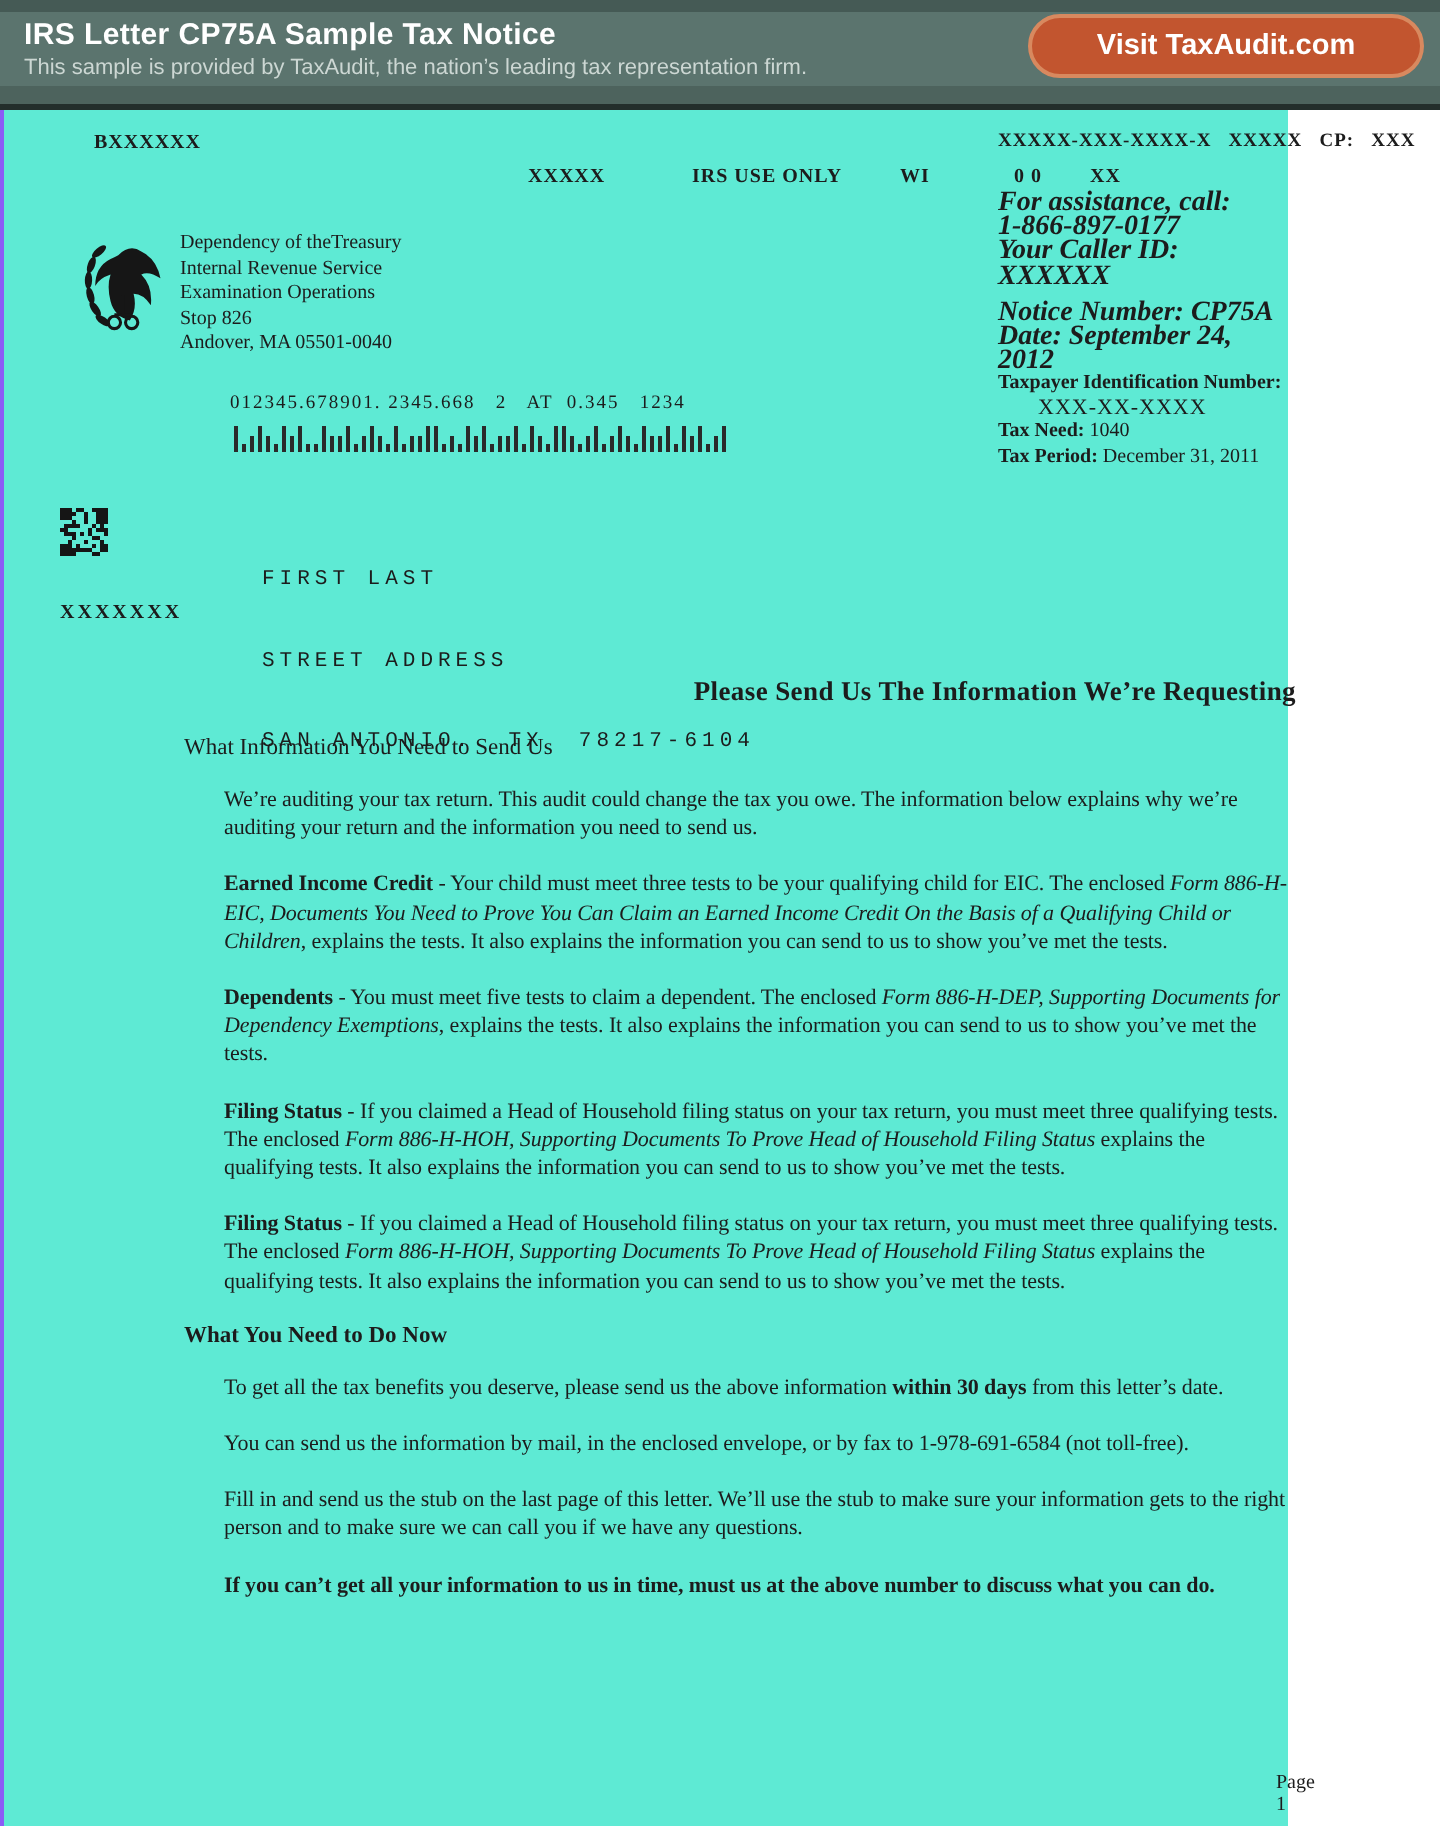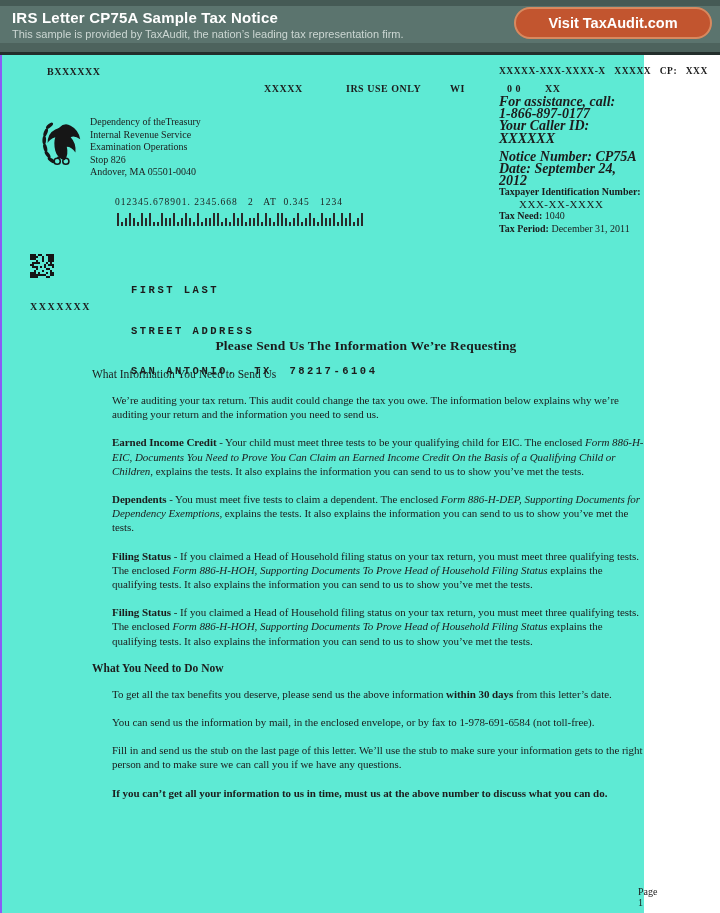--- a/index.html
+++ b/index.html
@@ -35,26 +35,26 @@
   .logo{position:absolute; left:36px; top:62px;}
 
   .meter{position:absolute; left:113px; top:142px; font-size:9.5px; letter-spacing:1px;}
   .barcode{position:absolute; left:115px; top:157px; display:flex; align-items:flex-end; gap:2px; height:14px;}
   .barcode span{width:2px; background:#2a2a2a; display:inline-block;}
   .barcode .b0{height:4px;} .barcode .b1{height:8px;} .barcode .b2{height:13px;}
 
   .qr{position:absolute; left:28px; top:199px; display:grid; grid-template-columns:repeat(12,2px); grid-auto-rows:2px;}
   .qr i{display:block;} .qr i.d{background:#151515;}
 
-  .recipient{position:absolute; left:129px; top:202px; font-family:"Liberation Mono","DejaVu Sans Mono",monospace; font-size:10.5px; letter-spacing:2.5px; line-height:13.5px; white-space:pre;font-weight:bold;}
+  .recipient{position:absolute; left:129px; top:202px; font-family:"Liberation Mono","DejaVu Sans Mono",monospace; font-size:10.5px; letter-spacing:2.5px; line-height:13.5px; white-space:pre;}
   .code-bottomleft{position:absolute; left:28px; top:246px; font-size:10px; font-weight:bold; letter-spacing:1.5px;}
 
   
   .letter-body{position:absolute; top:283px; left:0; width:720px; padding:0 74px 0 90px;}
-  .doc-title{text-align:center; font-weight:bold; font-size:13.5px; margin:0 0 14px -8px; letter-spacing:.2px;}
+  .doc-title{text-align:right; font-weight:bold; font-size:13.5px; margin:0 0 14px -8px; letter-spacing:.2px;}
   .sec-h{font-size:11.5px; margin:0 0 13px 0;}
   .sec-h.bold{font-weight:bold;}
   .letter-body p{font-size:11px; line-height:14.2px; margin:0 0 14px 20px; letter-spacing:-0.05px;}
   .page-num{position:absolute; left:636px; top:831px; font-size:10px;}
 </style>
 </head>
 <body>
 
 <div class="banner">
   <div class="banner-title">IRS Letter CP75A Sample Tax Notice</div>

